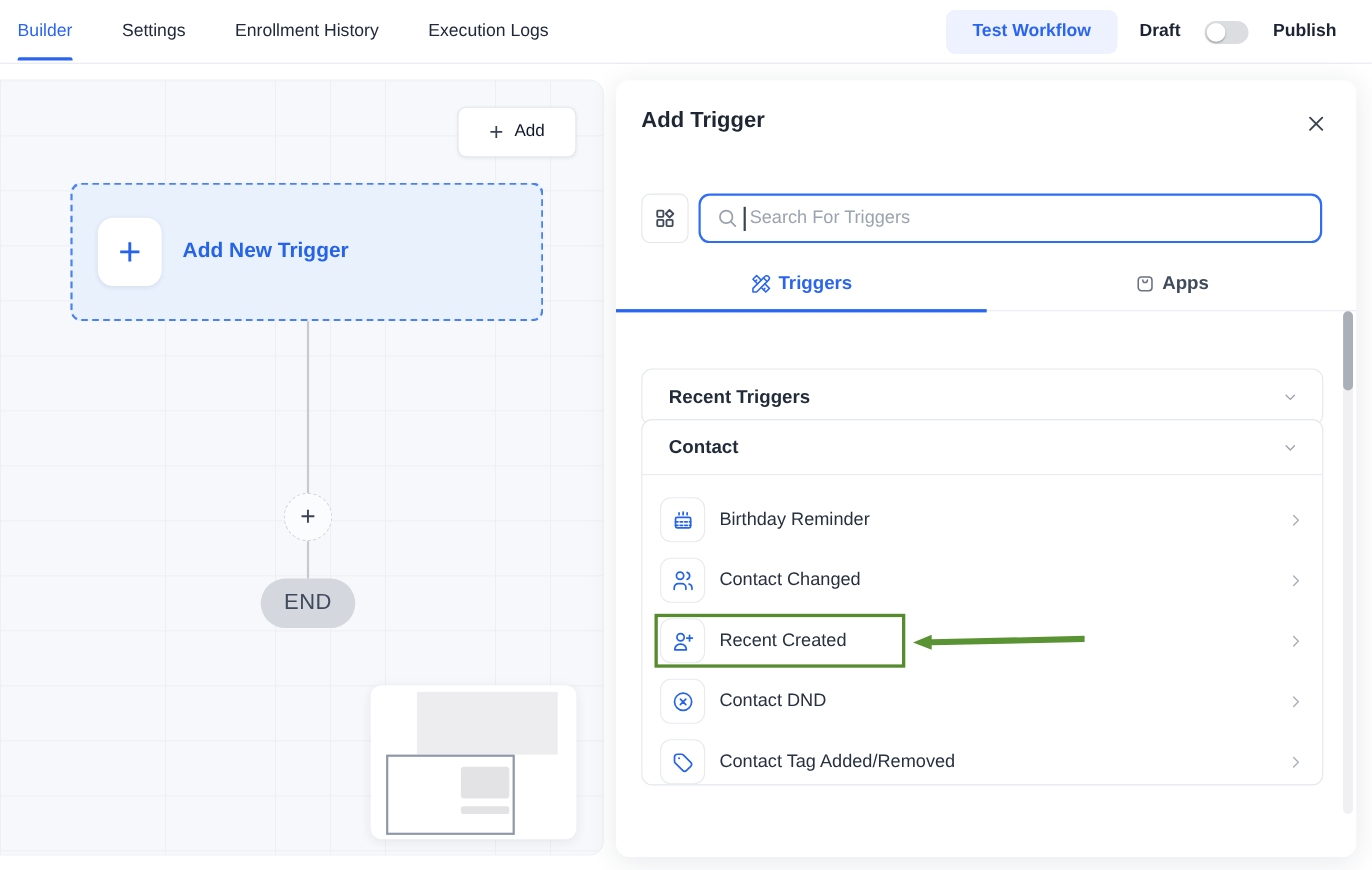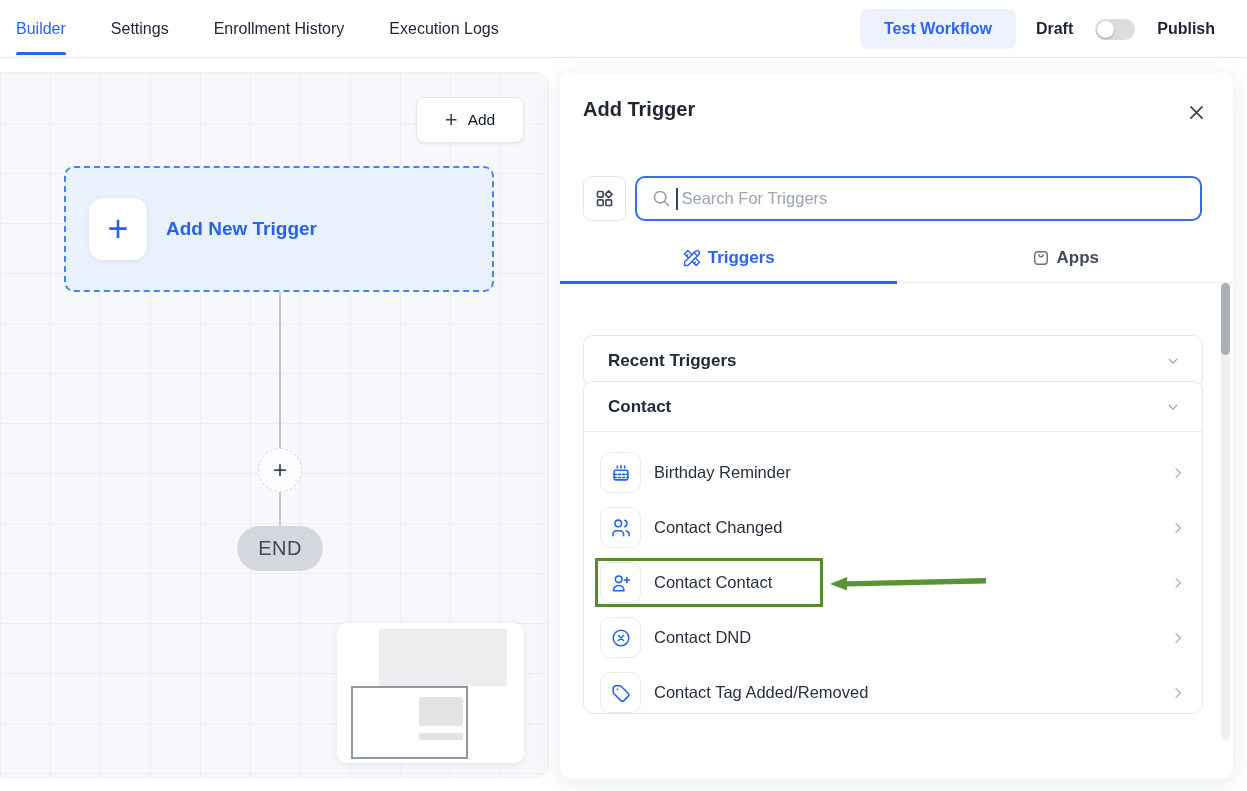--- a/index.html
+++ b/index.html
@@ -256,21 +256,21 @@
       </div>
 
       <div class="item-row">
         <div class="icon-box">
           <svg width="22" height="22" viewBox="0 0 24 24" fill="none" stroke="#2563eb" stroke-width="1.7" stroke-linecap="round" stroke-linejoin="round">
             <circle cx="9.5" cy="8" r="3.6"></circle>
             <path d="M3.8 20.5v-.6a5.2 5.2 0 0 1 5.2-5.2h1a5.2 5.2 0 0 1 5.2 5.2v.6z"></path>
             <path d="M15.6 8.8h5.6M18.4 6v5.6"></path>
           </svg>
         </div>
-        <span class="lbl">Contact Contact</span>
+        <span class="lbl">Recent Created</span>
         <svg width="16" height="16" viewBox="0 0 24 24" fill="none" stroke="#a7adb7" stroke-width="1.8" stroke-linecap="round" stroke-linejoin="round">
             <path d="M9 5.5l6.5 6.5L9 18.5"></path>
           </svg>
         <div class="green-frame"></div>
         <svg class="green-arrow" width="158" height="18" viewBox="0 0 158 18">
           <polygon points="0,10 17,3 17,7.2 156,4 156,9.6 17,12.6 17,16.6" fill="#5a9334"></polygon>
         </svg>
       </div>
 
       <div class="item-row">

